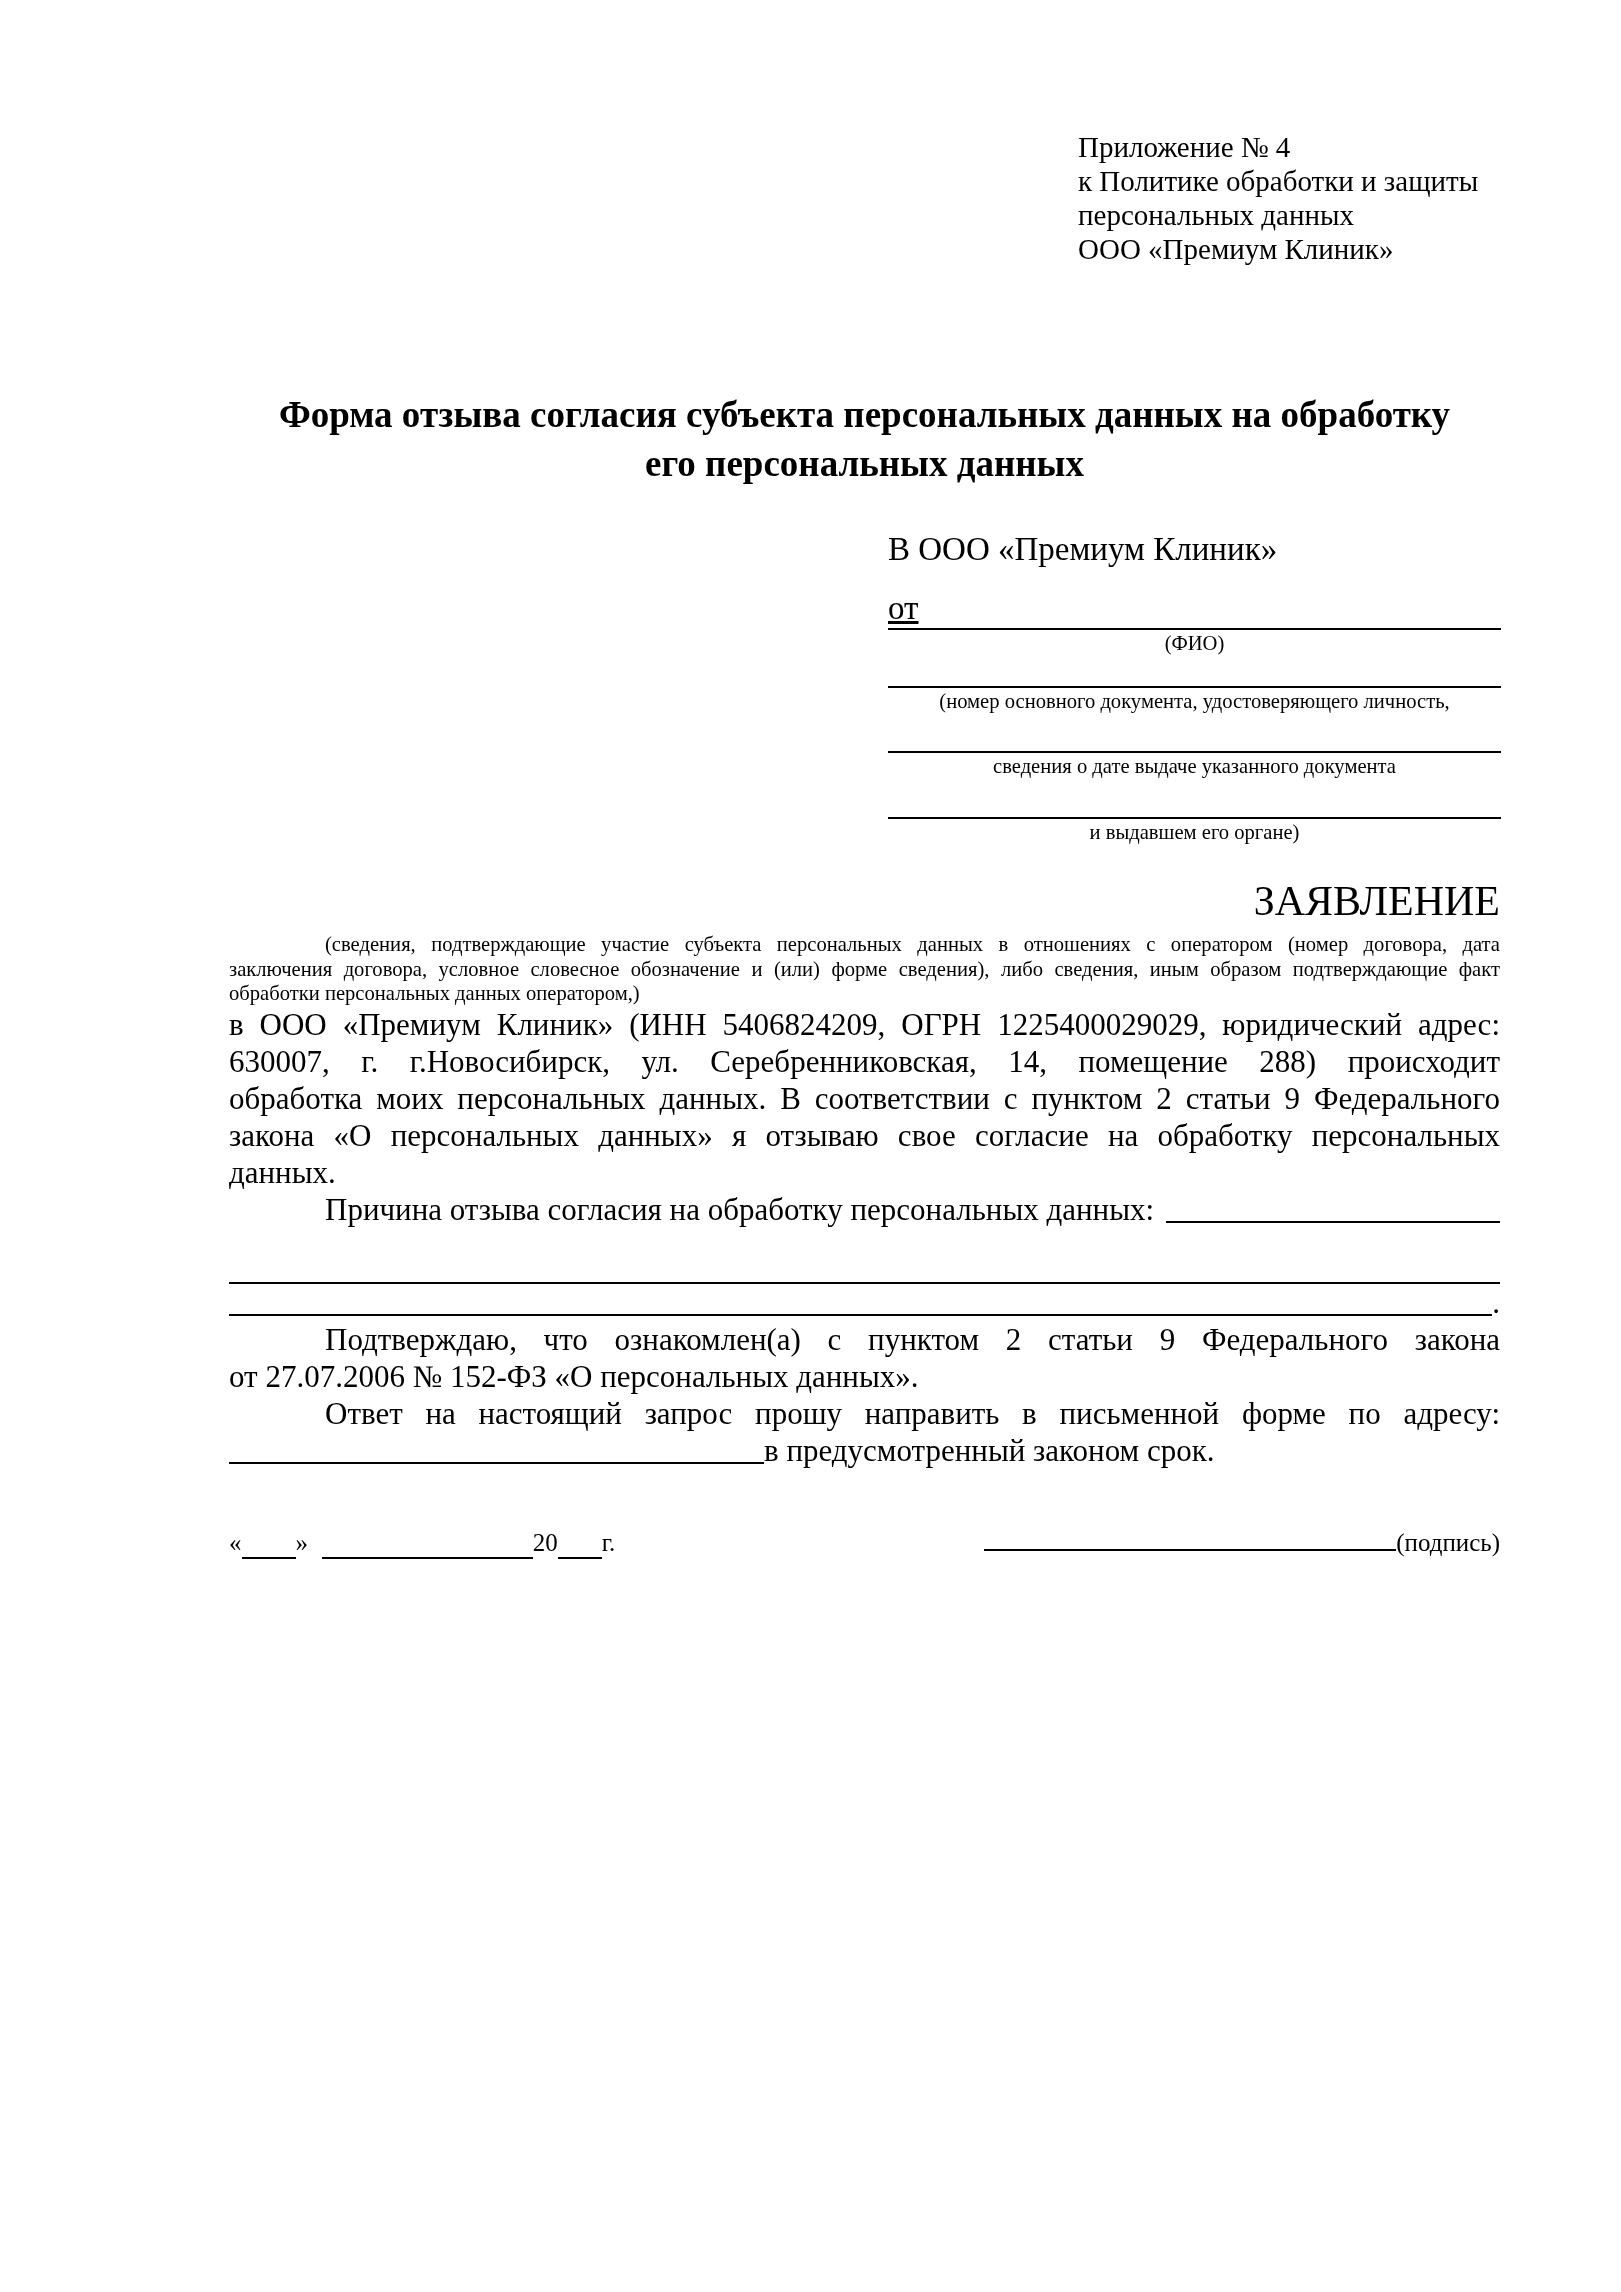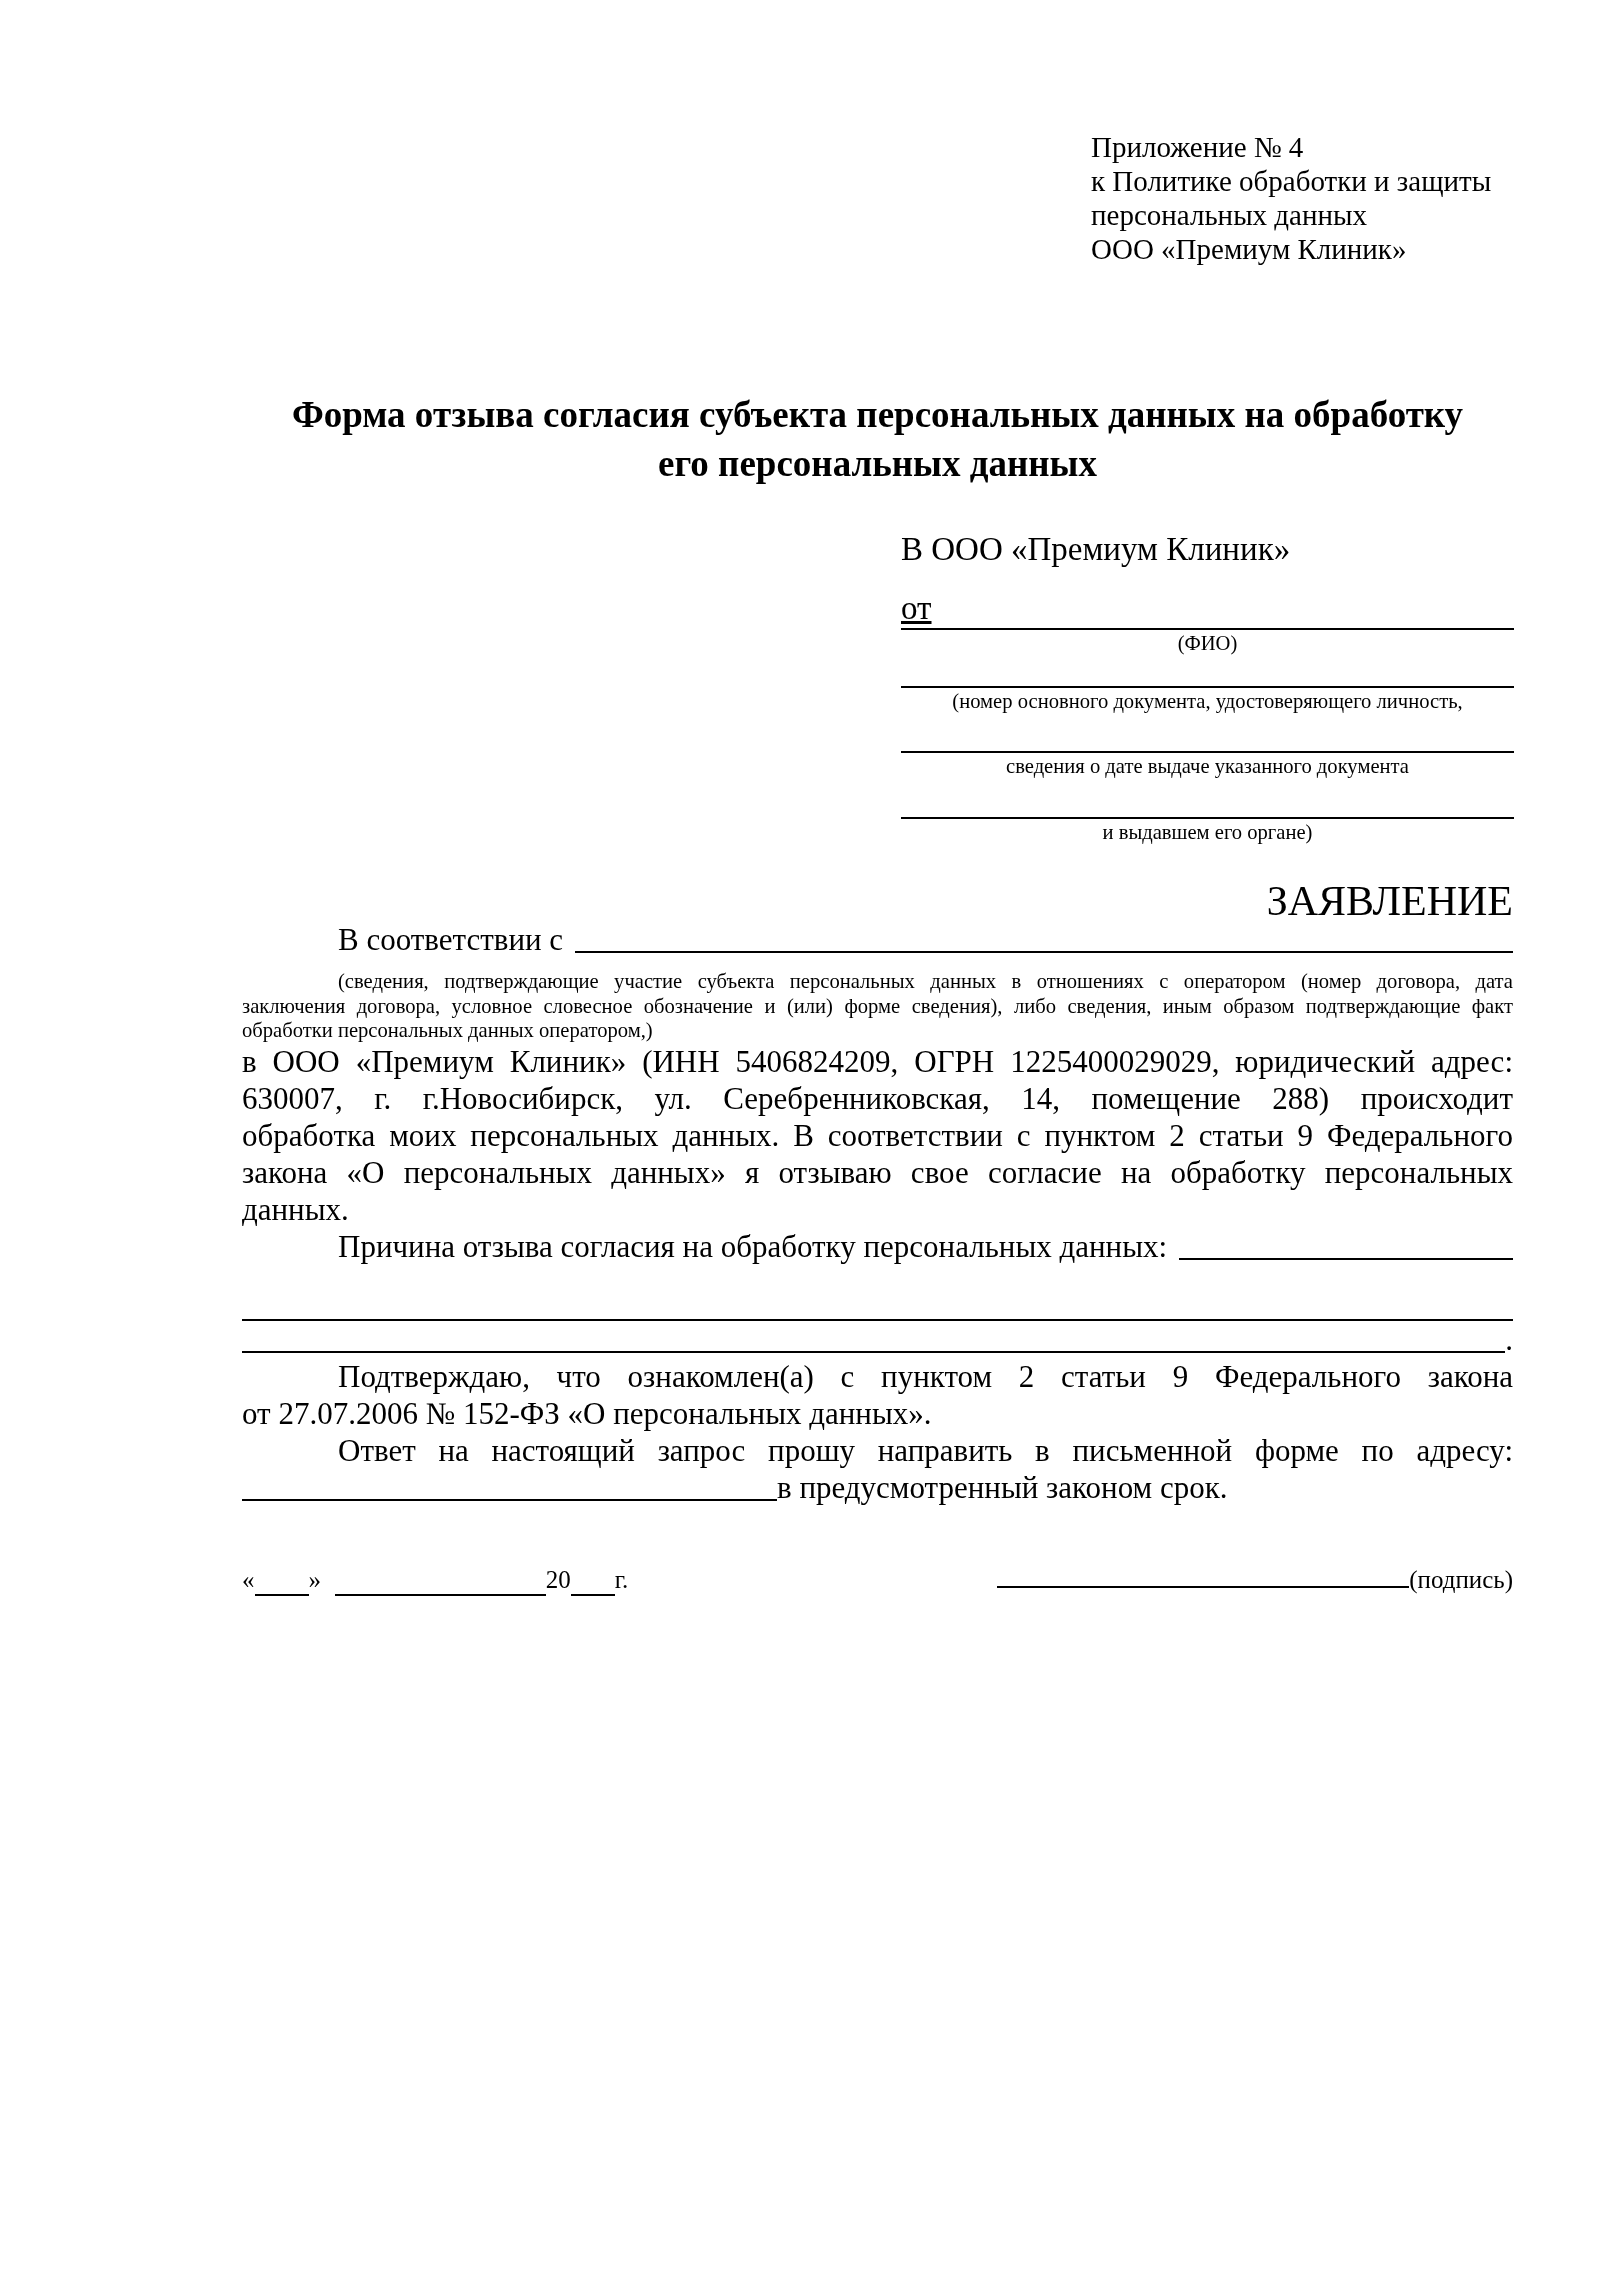--- a/index.html
+++ b/index.html
@@ -7,21 +7,21 @@
     position:relative;
     width:1621px; height:2293px;
     margin:0 auto;
     background:#ffffff;
     color:#000000;
     font-family:"Liberation Serif", serif;
     overflow:hidden;
   }
   .content {
     position:absolute;
-    left:242px; top:0;
+    left:229px; top:0;
     width:1271px;
   }
   
   .appendix {
     margin-top:130px;
     margin-left:849px;
     font-size:29px;
     line-height:34px;
   }
   
@@ -135,24 +135,20 @@
 
       <div class="blank g37"></div>
       <div class="caption">сведения о дате выдаче указанного документа</div>
 
       <div class="blank g37"></div>
       <div class="caption">и выдавшем его органе)</div>
     </div>
 
     <div class="heading">ЗАЯВЛЕНИЕ</div>
 
-    <div class="bodytext fl">
-      <span class="indent">В соответствии с</span>
-      <span class="fill"></span>
-    </div>
 
     <div class="footnote">
       <div class="ti jl">(сведения, подтверждающие участие субъекта персональных данных в отношениях с оператором (номер договора, дата</div>
       <div class="jl">заключения договора, условное словесное обозначение и (или) форме сведения), либо сведения, иным образом подтверждающие факт</div>
       <div>обработки персональных данных оператором,)</div>
     </div>
 
     <div class="bodytext">
       <div class="jl">в ООО «Премиум Клиник» (ИНН 5406824209, ОГРН 1225400029029, юридический адрес:</div>
       <div class="jl">630007, г. г.Новосибирск, ул. Серебренниковская, 14, помещение 288) происходит</div>

